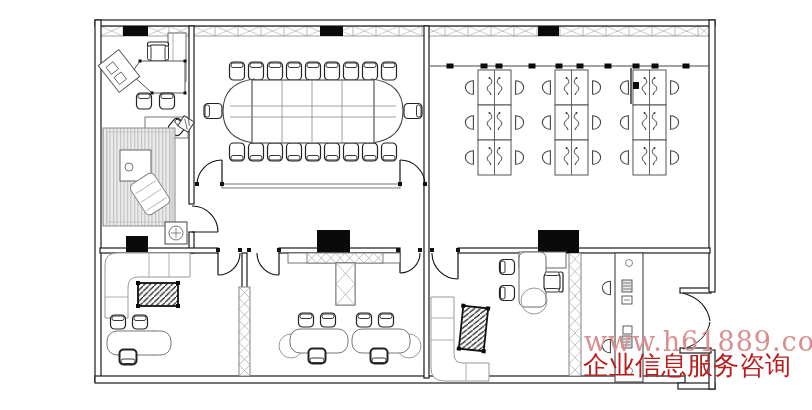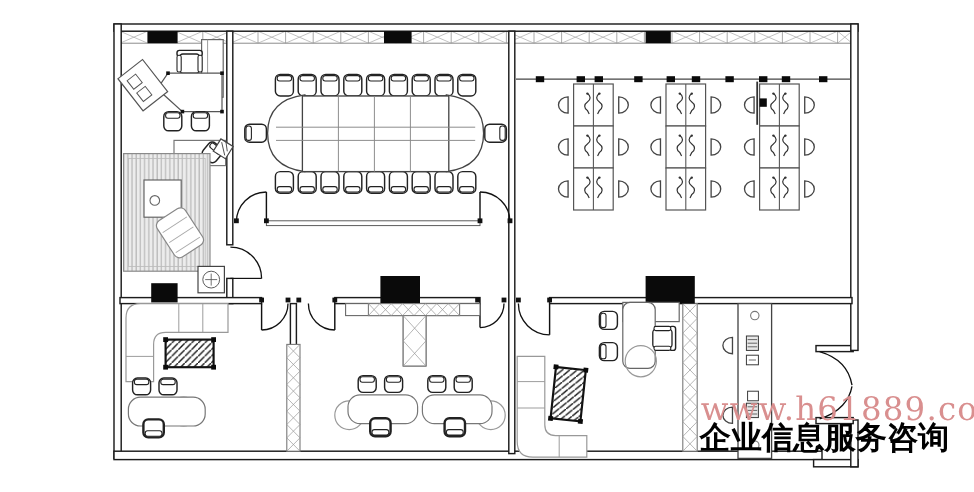--- a/index.html
+++ b/index.html
@@ -603,14 +603,14 @@
         <line x1="623" y1="345" x2="631" y2="345" stroke="#333333" stroke-width="0.6"></line>
         <g transform="translate(606,288) rotate(0)">
           <path d="M 4.4,-6.8 A 8,6.8 0 1 0 4.4,6.8 Z" fill="#ffffff" stroke="#444444" stroke-width="1.1"></path>
         </g>
         <g transform="translate(606,346) rotate(0)">
           <path d="M 4.4,-6.8 A 8,6.8 0 1 0 4.4,6.8 Z" fill="#ffffff" stroke="#444444" stroke-width="1.1"></path>
         </g>
       </g>
     </svg>
   <div id="wm1" class="wm" style="color: rgb(217, 143, 143);">www.h61889.com</div>
-  <div id="wm2" class="wm" style="color: #000000; font-weight: bold;">企业信息服务咨询</div>
+  <div id="wm2" class="wm" style="color: #b91c1c;">企业信息服务咨询</div>
 </div>
 
 </body></html>

